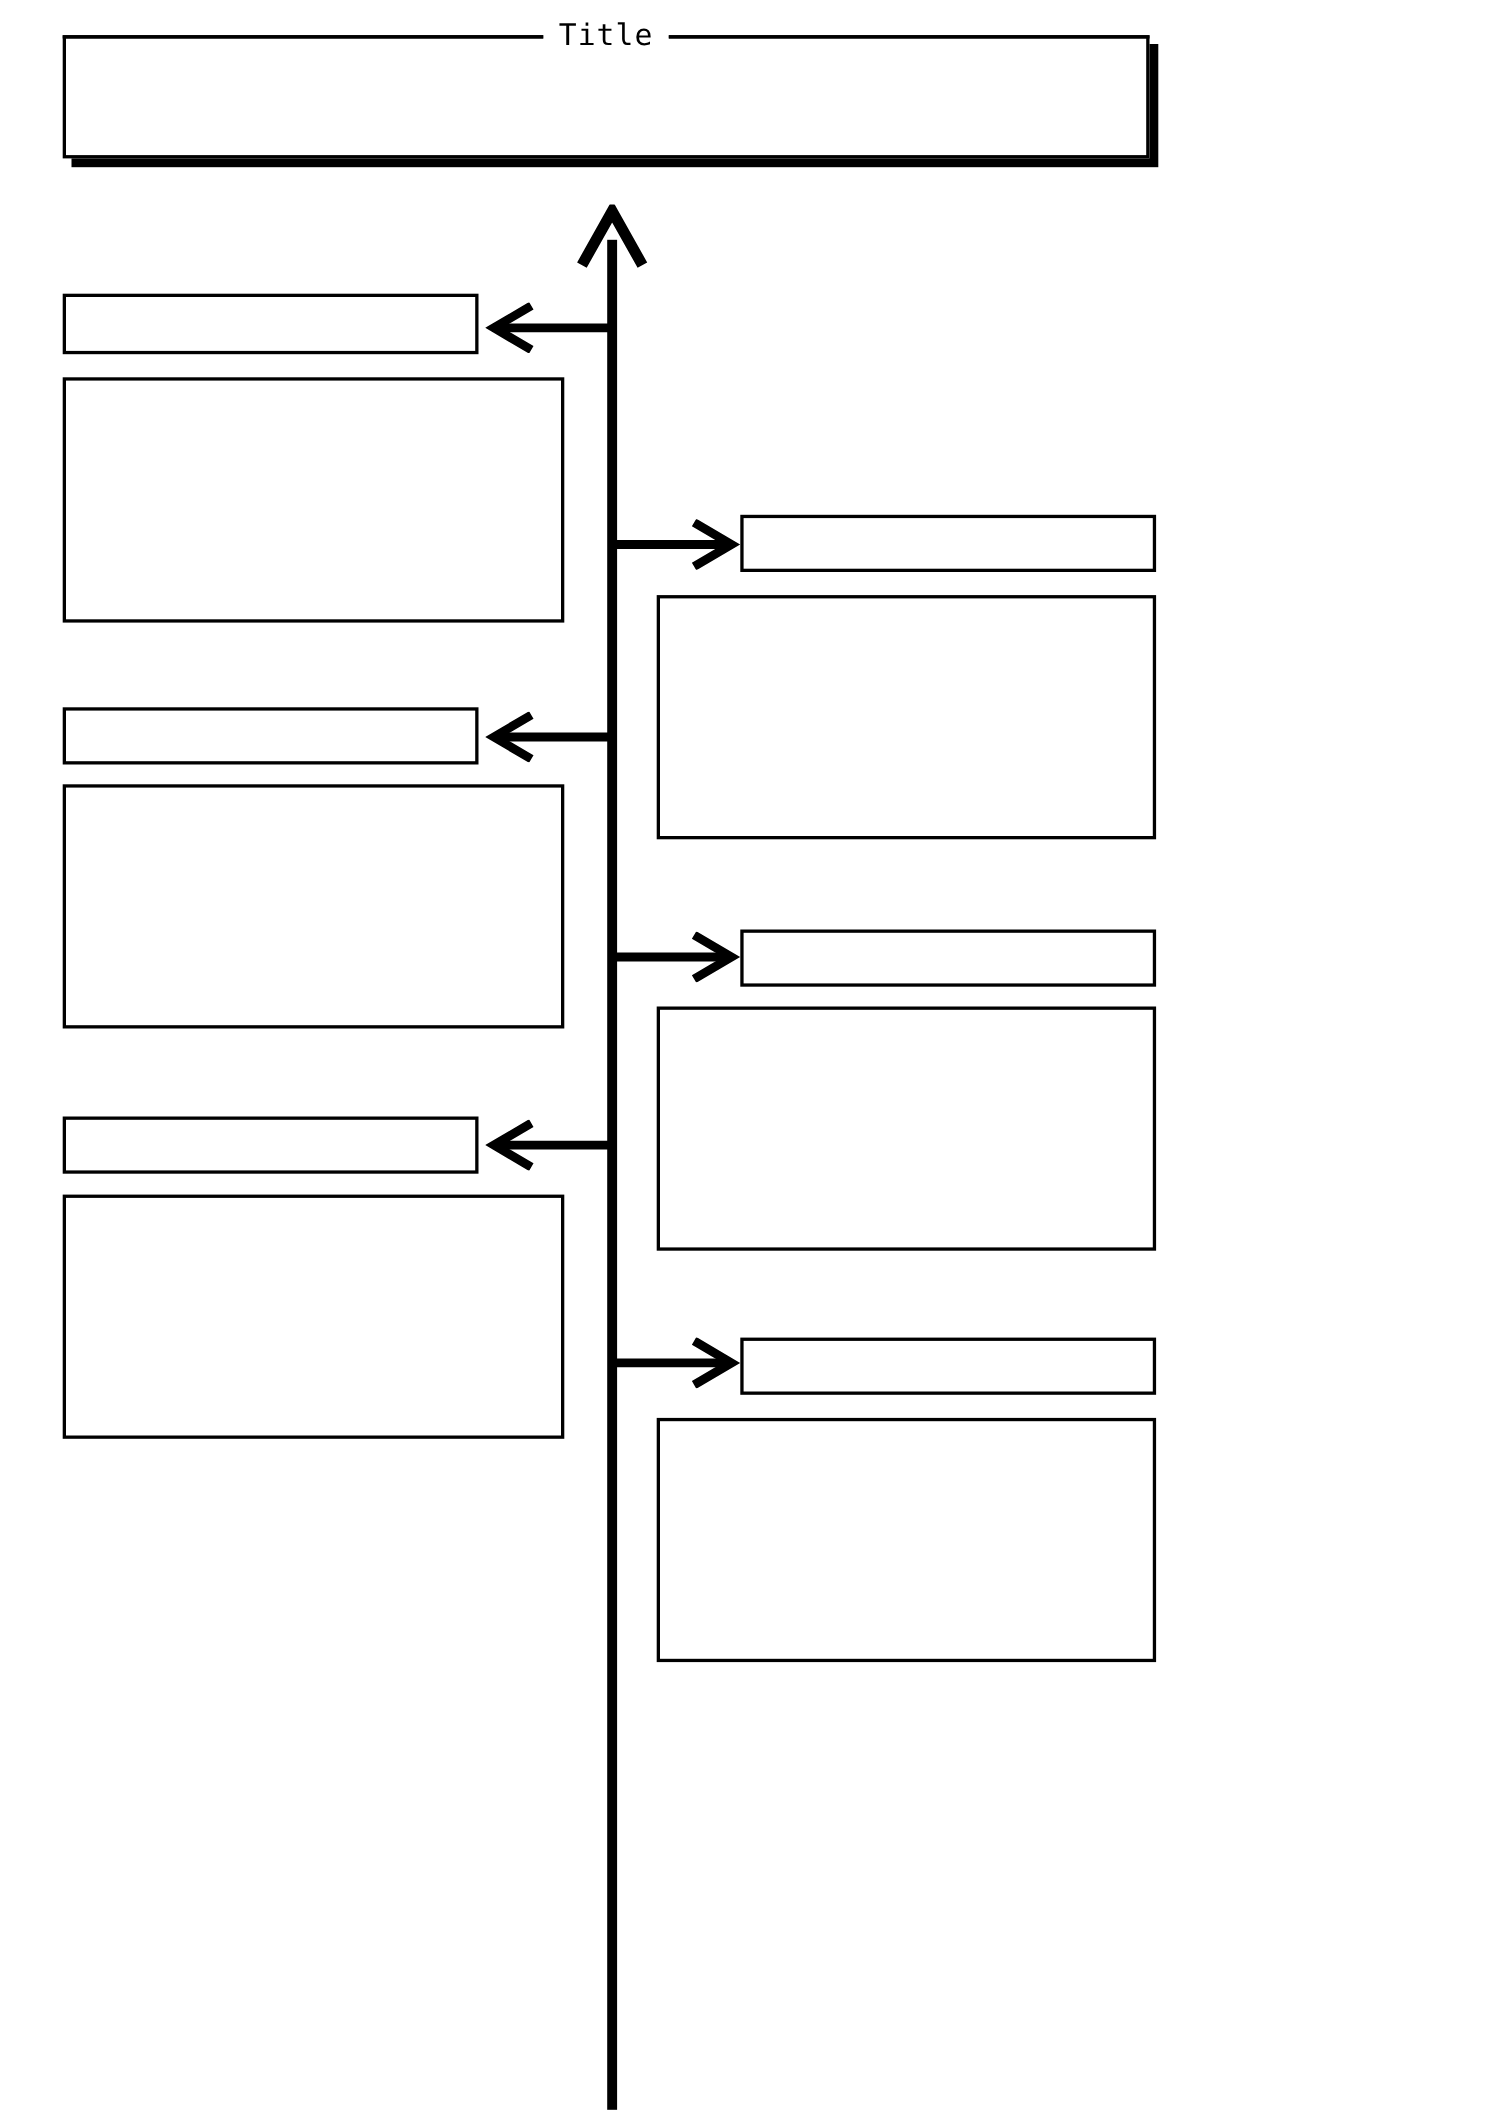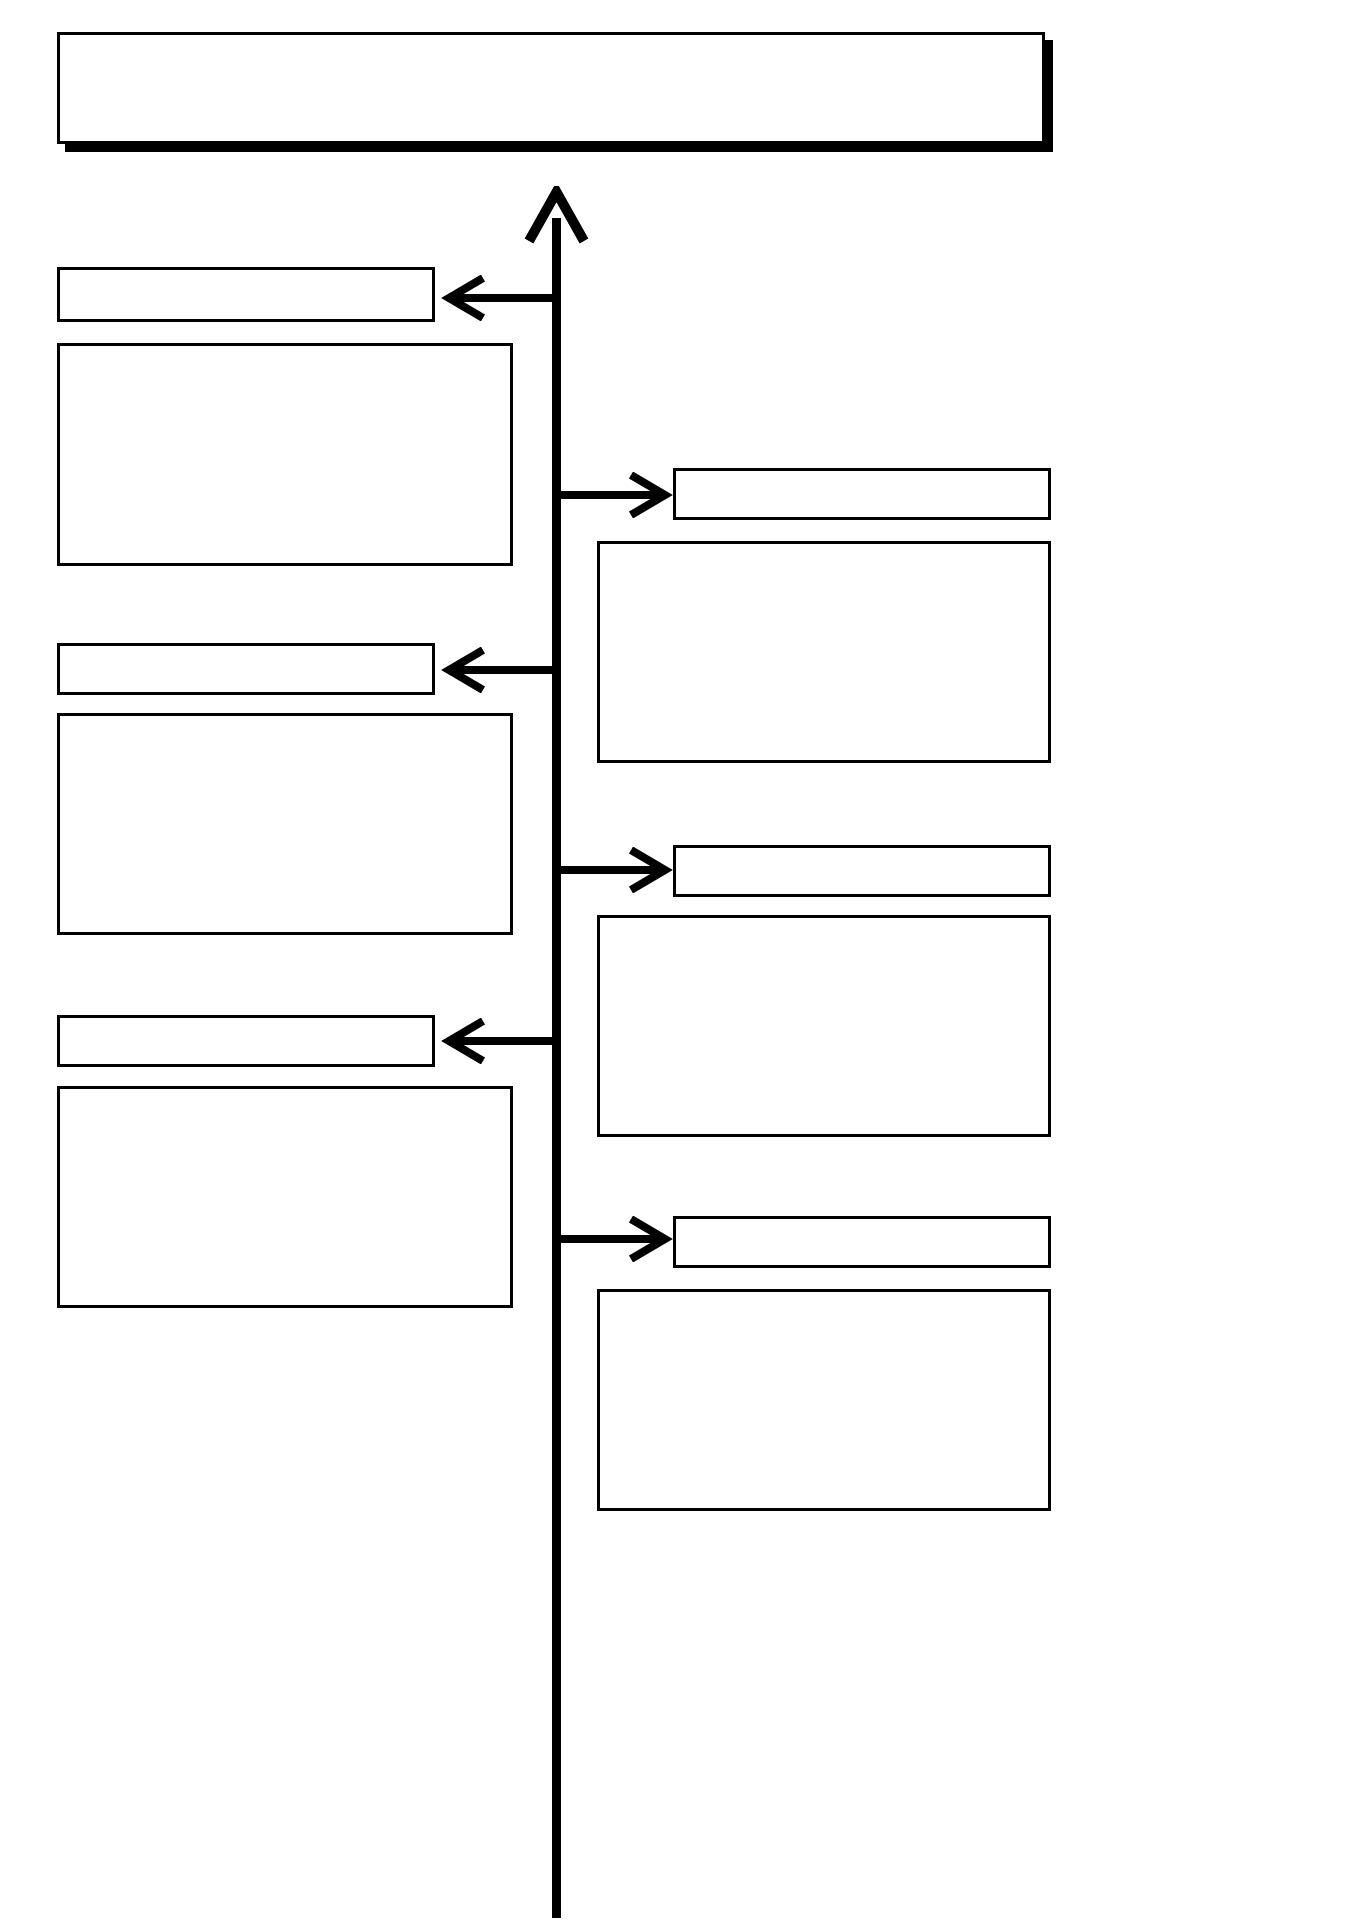--- a/index.html
+++ b/index.html
@@ -124,20 +124,25 @@
 <body>
 
 <div id="page">
 
   <div id="title-shadow"></div>
 
   <div id="title-box">
     <span class="box-text"></span>
   </div>
 
+  <div id="title-legend">
+    <span class="rule"></span>
+    <span class="legend-text">Title</span>
+    <span class="rule"></span>
+  </div>
 
   <div id="timeline-spine"></div>
   <div id="timeline-arrowhead">
     <svg width="65" height="60" viewBox="0 0 65 60" aria-hidden="true">
       <polyline points="5,55 32.5,6 60,55" fill="none" stroke="#000000" stroke-width="10" stroke-linecap="butt" stroke-linejoin="miter"></polyline>
     </svg>
   </div>
 
   <div class="connector" style="left:441px; top:275px; width:116px;">
     <svg width="116" height="46" viewBox="0 0 116 46" aria-hidden="true">

